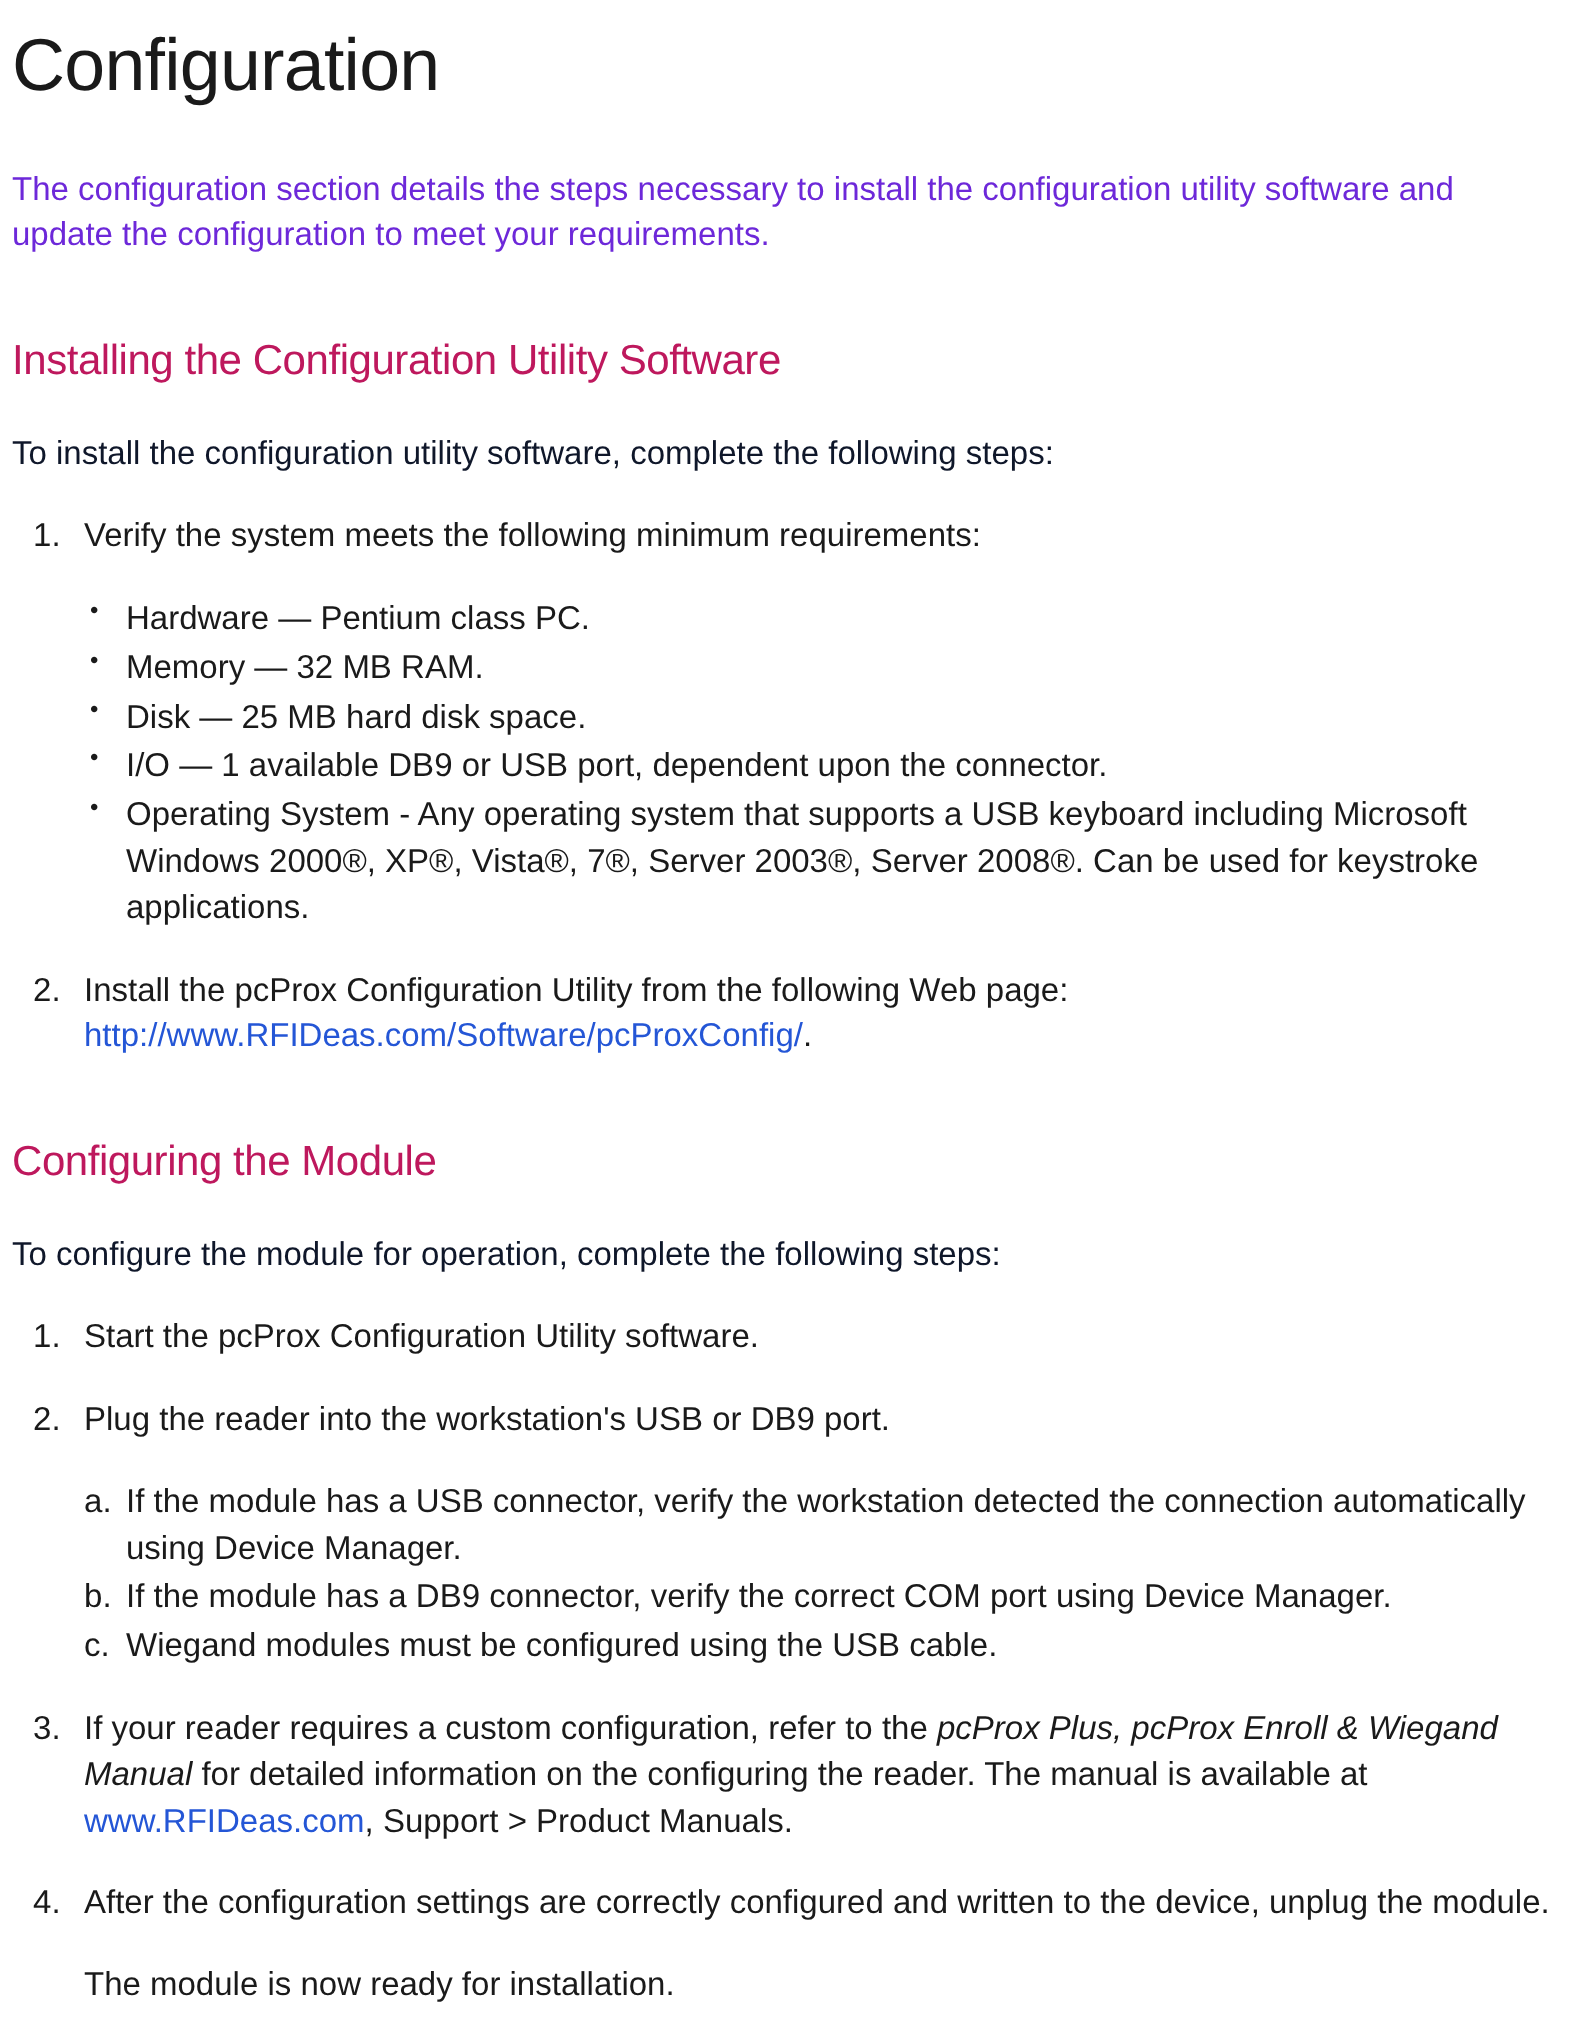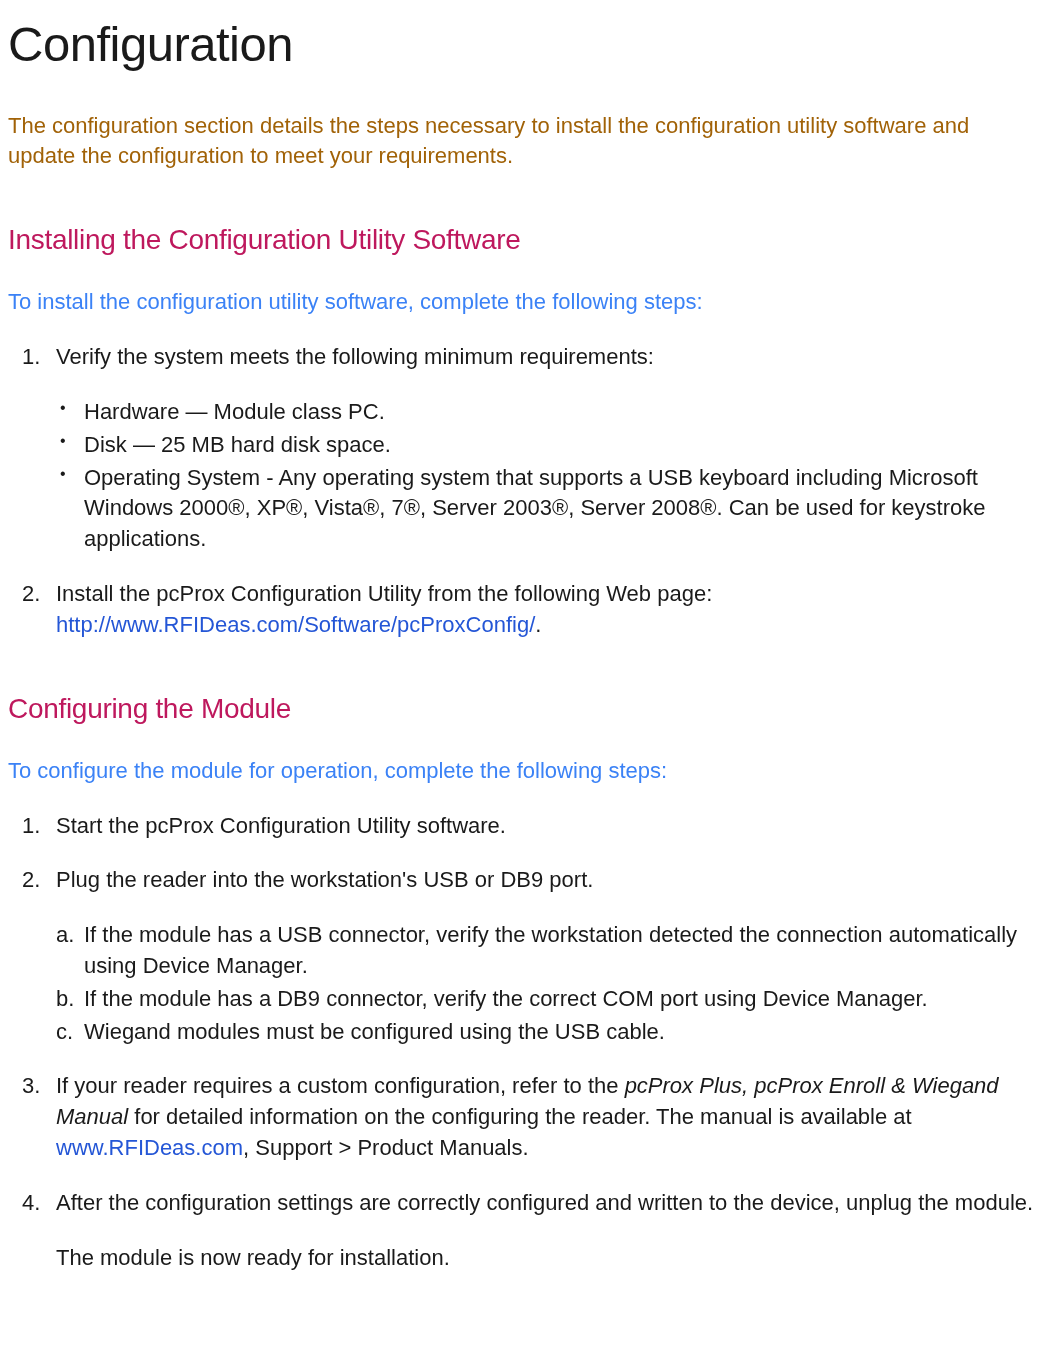--- a/index.html
+++ b/index.html
@@ -26,25 +26,25 @@
     h2 {
       font-size: 28px;
       font-weight: 300;
       color: #be185d;
       margin-top: 48px;
       margin-bottom: 28px;
       letter-spacing: -0.3px;
     }
     p.intro {
       margin-bottom: 13px;
-      color: #a16207;
+      color: #6d28d9;
     }
     p.section-intro {
       margin-bottom: 24px;
-      color: #3b82f6;
+      color: #0f172a;
     }
     ol.main-list {
       list-style: none;
       counter-reset: main-counter;
       padding-left: 0;
     }
     ol.main-list > li {
       counter-increment: main-counter;
       position: relative;
       padding-left: 48px;
@@ -111,22 +111,24 @@
 <p class="intro">The configuration section details the steps necessary to install the configuration utility software and update the configuration to meet your requirements.</p>
 
 <h2>Installing the Configuration Utility Software</h2>
 
 <p class="section-intro">To install the configuration utility software, complete the following steps:</p>
 
 <ol class="main-list">
   <li>
     <span>Verify the system meets the following minimum requirements:</span>
     <ul class="bullet-list">
-      <li>Hardware — Module class PC.</li>
+      <li>Hardware — Pentium class PC.</li>
+      <li>Memory — 32 MB RAM.</li>
       <li>Disk — 25 MB hard disk space.</li>
+      <li>I/O — 1 available DB9 or USB port, dependent upon the connector.</li>
       <li>Operating System - Any operating system that supports a USB keyboard including Microsoft Windows 2000®, XP®, Vista®, 7®, Server 2003®, Server 2008®. Can be used for keystroke applications.</li>
     </ul>
   </li>
   <li>
     <span>Install the pcProx Configuration Utility from the following Web page: </span><a class="link">http://www.RFIDeas.com/Software/pcProxConfig/</a><span>.</span>
   </li>
 </ol>
 
 <h2>Configuring the Module</h2>
 

